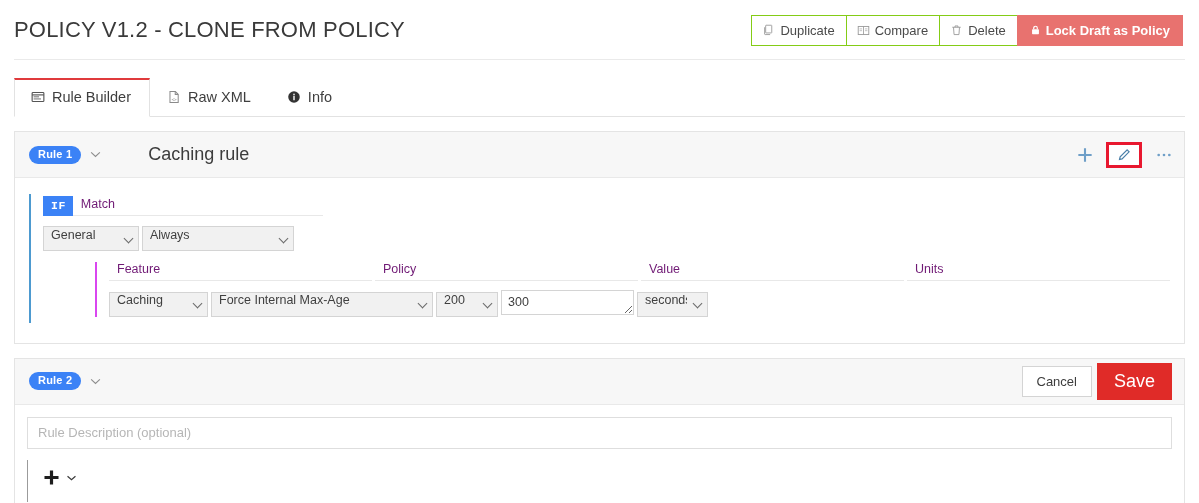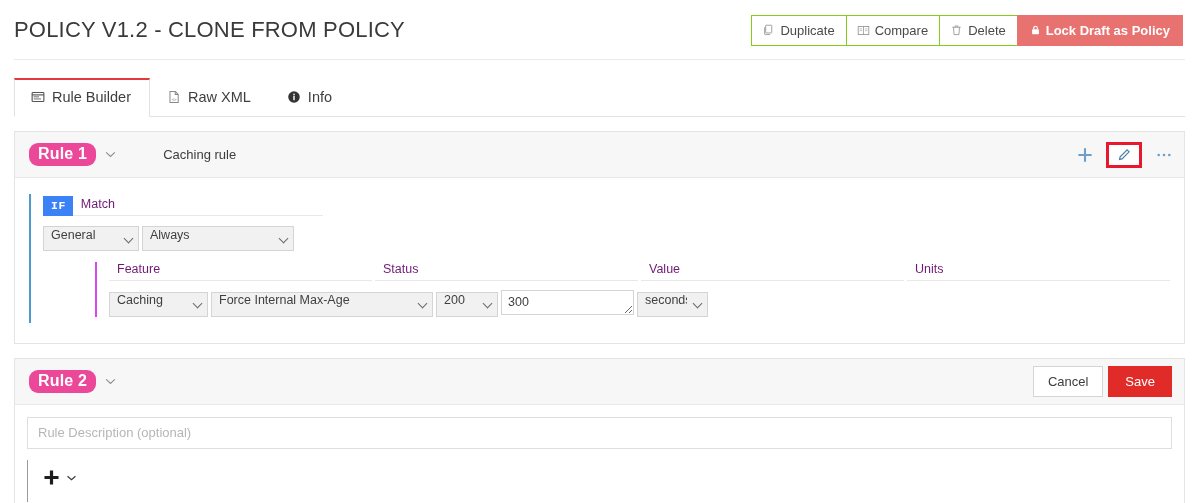--- a/index.html
+++ b/index.html
@@ -108,40 +108,40 @@
   }
   .rule-head {
     height: 46px;
     background: #f7f7f7;
     border-bottom: 1px solid #e9e9e9;
     display: flex;
     align-items: center;
     padding: 0 12px 0 14px;
   }
   .rule-badge {
-    background: #ec4899;
+    background: #3b82f6;
     color: #fff;
-    font-size: 16px;
+    font-size: 11px;
     font-weight: bold;
     border-radius: 9px;
     padding: 3px 9px 4px 9px;
     line-height: 1;
     letter-spacing: .2px;
     cursor: pointer;
   }
   .caret-down {
     margin-left: 9px;
     color: #8d8d8d;
     font-size: 11px;
     cursor: pointer;
     line-height: 1;
   }
   .rule-title {
     margin-left: 47px;
-    font-size: 13px;
+    font-size: 18px;
     color: #3c3c3c;
   }
   .rule-head-right {
     margin-left: auto;
     display: flex;
     align-items: center;
     gap: 14px;
   }
   .head-icon { cursor: pointer; line-height: 0; color: #6f9fc8; }
   .hl-box {
@@ -248,21 +248,21 @@
   .rule2-actions { margin-left: auto; display: flex; align-items: center; }
   .btn-cancel {
     font-size: 13px;
     color: #3d3d3d;
     background: #fff;
     border: 1px solid #d4d4d4;
     padding: 7px 14px;
     cursor: pointer;
   }
   .btn-save {
-    font-size: 13px;
+    font-size: 18px;
     color: #fff;
     background: #e02b28;
     border: 1px solid #e02b28;
     padding: 7px 16px;
     cursor: pointer;
     margin-left: 5px;
   }
   .rule2-body { padding: 12px 12px 10px 12px; }
   .desc-input {
     width: 100%;
@@ -440,21 +440,21 @@
         <span class="sel-wrap gap3">
           <select class="sel w-always">
             <option>Always</option>
           </select>
         </span>
       </div>
 
       <div class="action-block">
         <div class="action-labels">
           <span class="fld-label lbl-feature">Feature</span>
-          <span class="fld-label lbl-status">Status</span>
+          <span class="fld-label lbl-status">Policy</span>
           <span class="fld-label lbl-value">Value</span>
           <span class="fld-label lbl-units">Units</span>
         </div>
 
         <div class="action-fields">
           <span class="sel-wrap">
             <select class="sel w-caching">
               <option>Caching</option>
             </select>
           </span>

